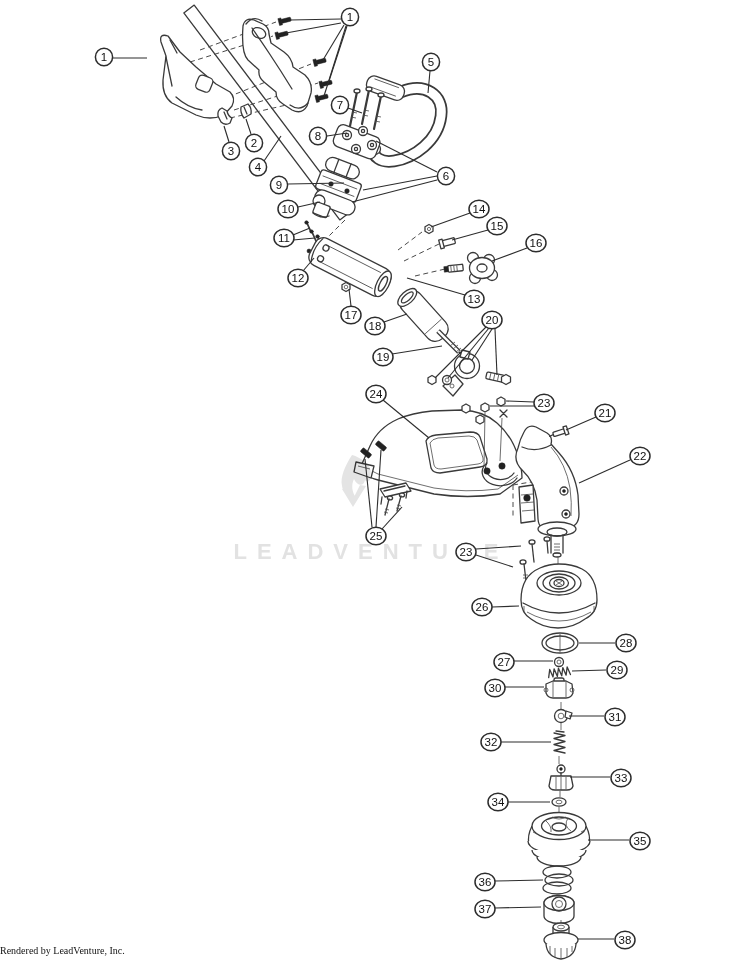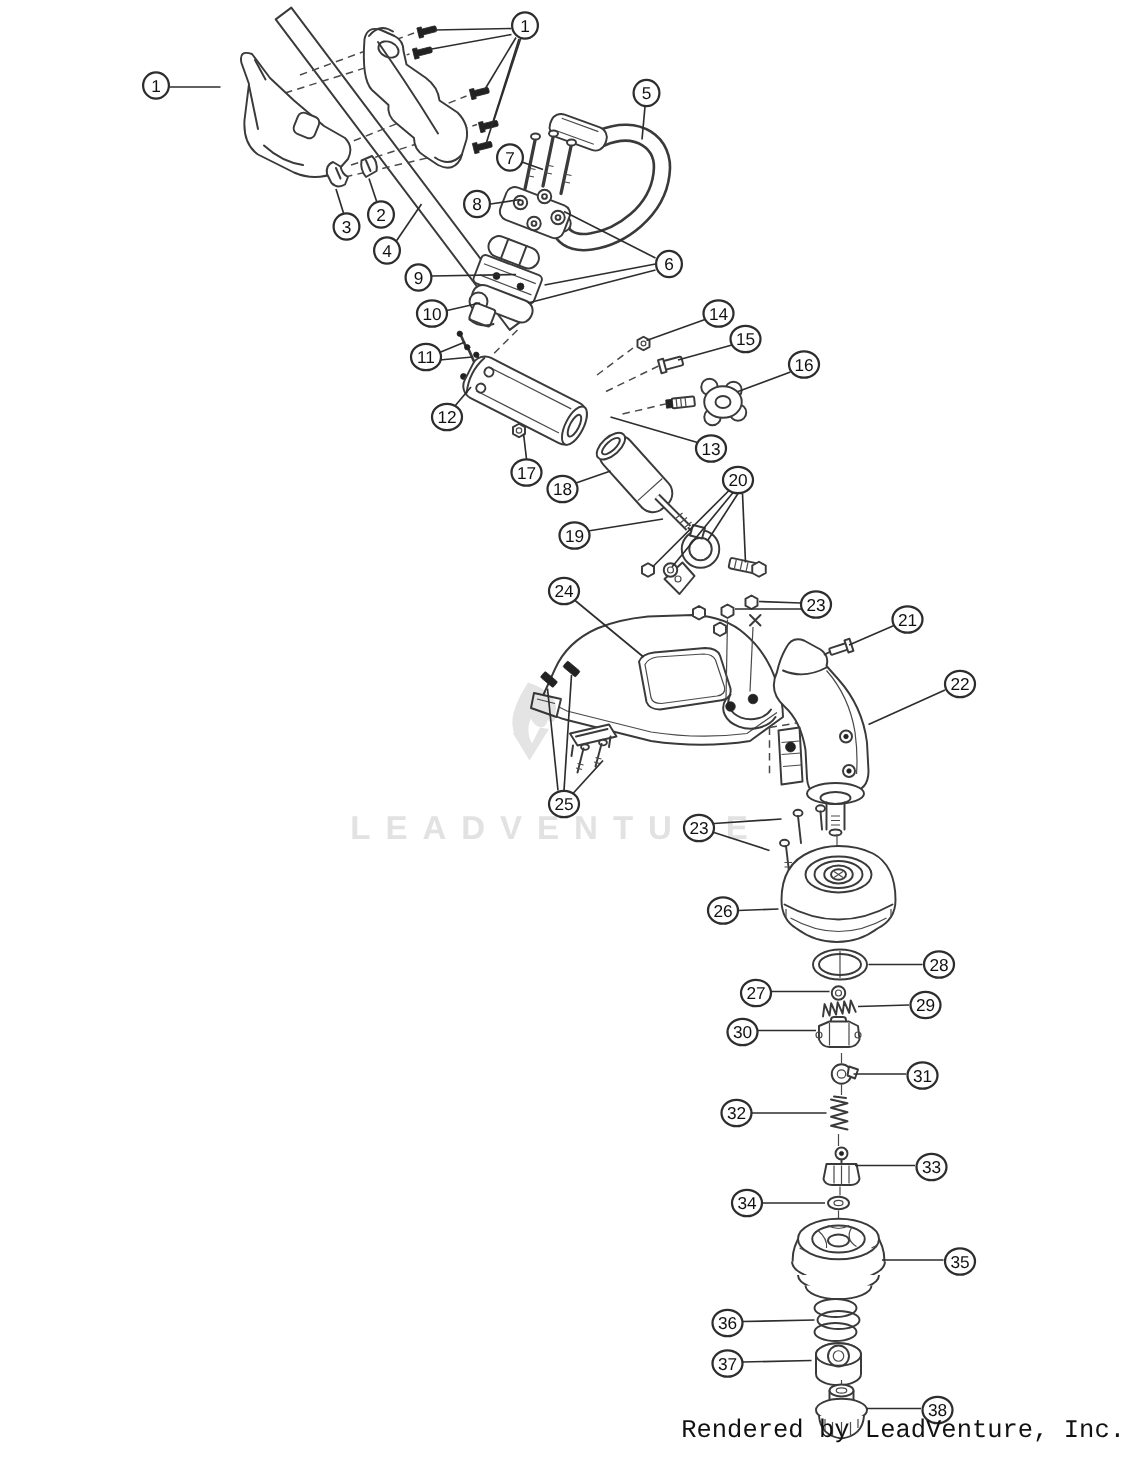--- a/index.html
+++ b/index.html
@@ -11,22 +11,22 @@
   .thin{stroke:#4a4a4a;stroke-width:.8;fill:none;}
   .dash{stroke:#4a4a4a;stroke-width:1;fill:none;stroke-dasharray:5 3.5;}
   .dark{fill:#222;stroke:#222;stroke-width:.5;}
   .leader{stroke:#2d2d2d;stroke-width:1.1;fill:none;}
   .bubble{fill:#fff;stroke:#2d2d2d;stroke-width:1.5;}
   .bubble-num{font-family:"Liberation Sans",sans-serif;font-size:11.5px;fill:#111;
               text-anchor:middle;}
   .wm-text{font-family:"Liberation Sans",sans-serif;font-size:22px;letter-spacing:10px;
            fill:#e2e2e2;text-anchor:middle;font-weight:bold;}
   .wm{mix-blend-mode:multiply;}
-  .footer{position:absolute;left:0;right:0;top:945px;text-align:right;
-          font-size:17px;color:#111;font-family:Liberation Mono, monospace;}
+  .footer{position:absolute;left:0;right:0;top:945px;text-align:left;
+          font-size:10px;color:#111;font-family:Liberation Serif, serif;}
 </style>
 </head>
 <body>
 
 <div class="stage">
 <svg width="750" height="971" viewBox="0 0 750 971">
 
   <g>
 
     <g>

